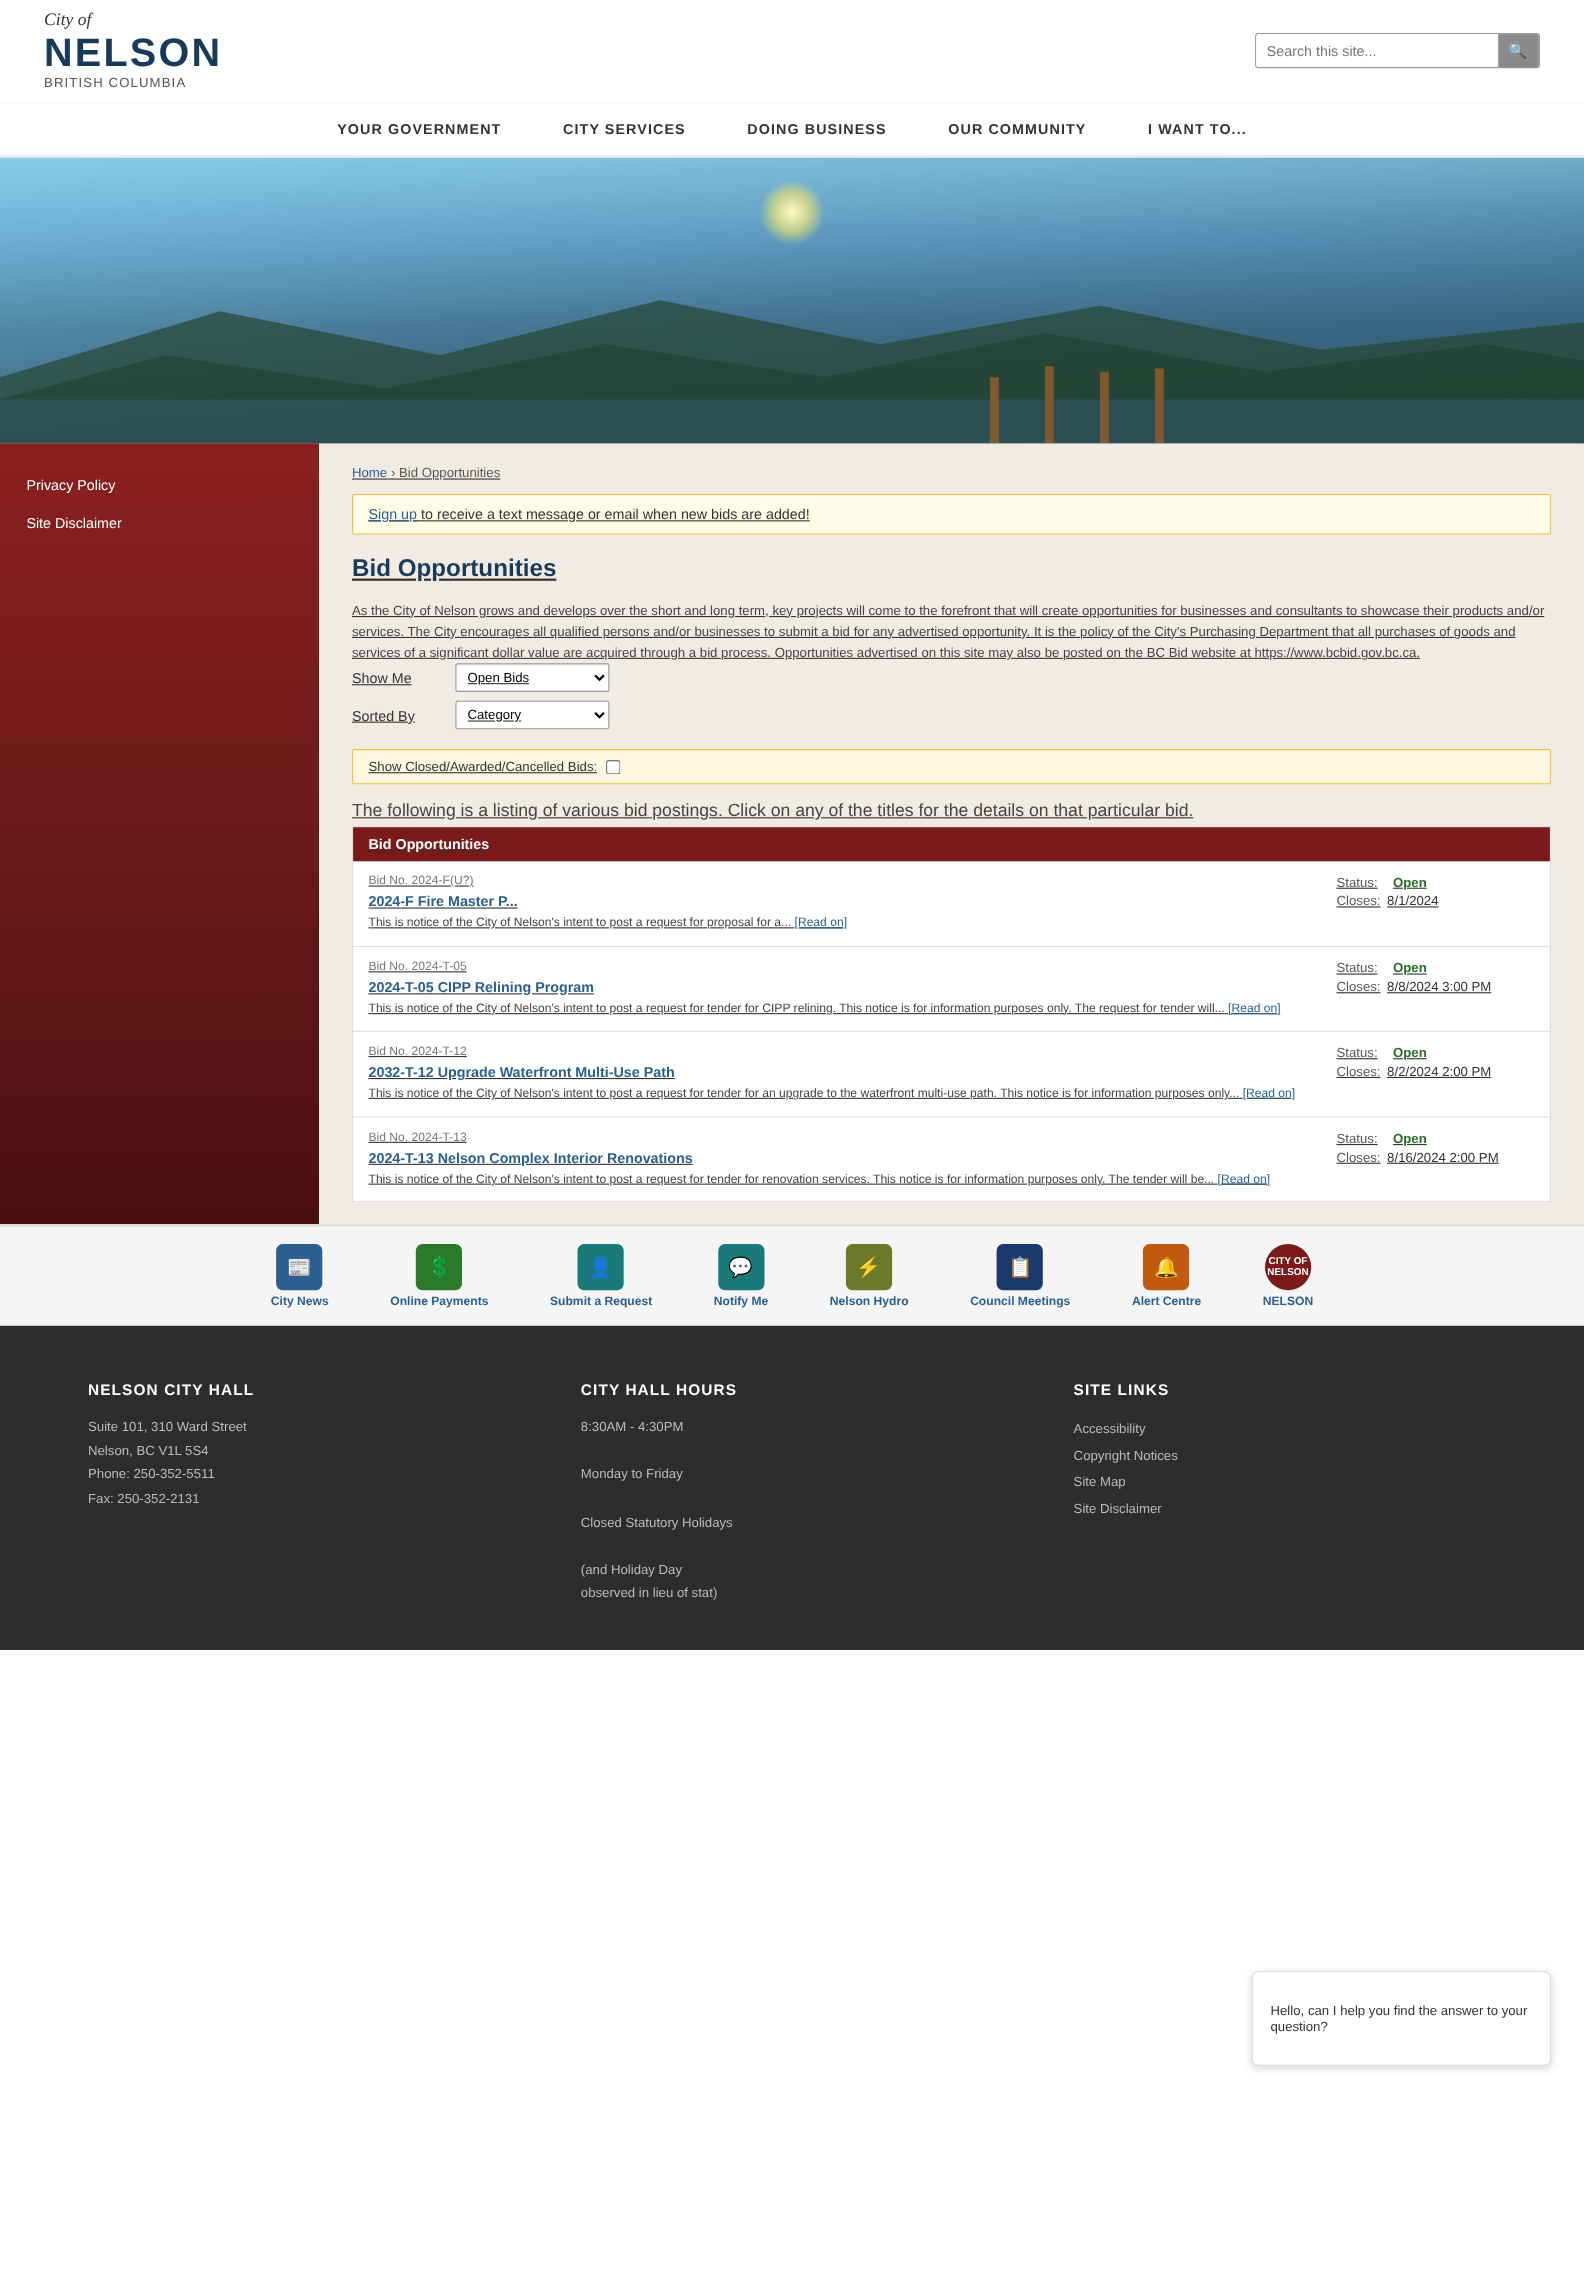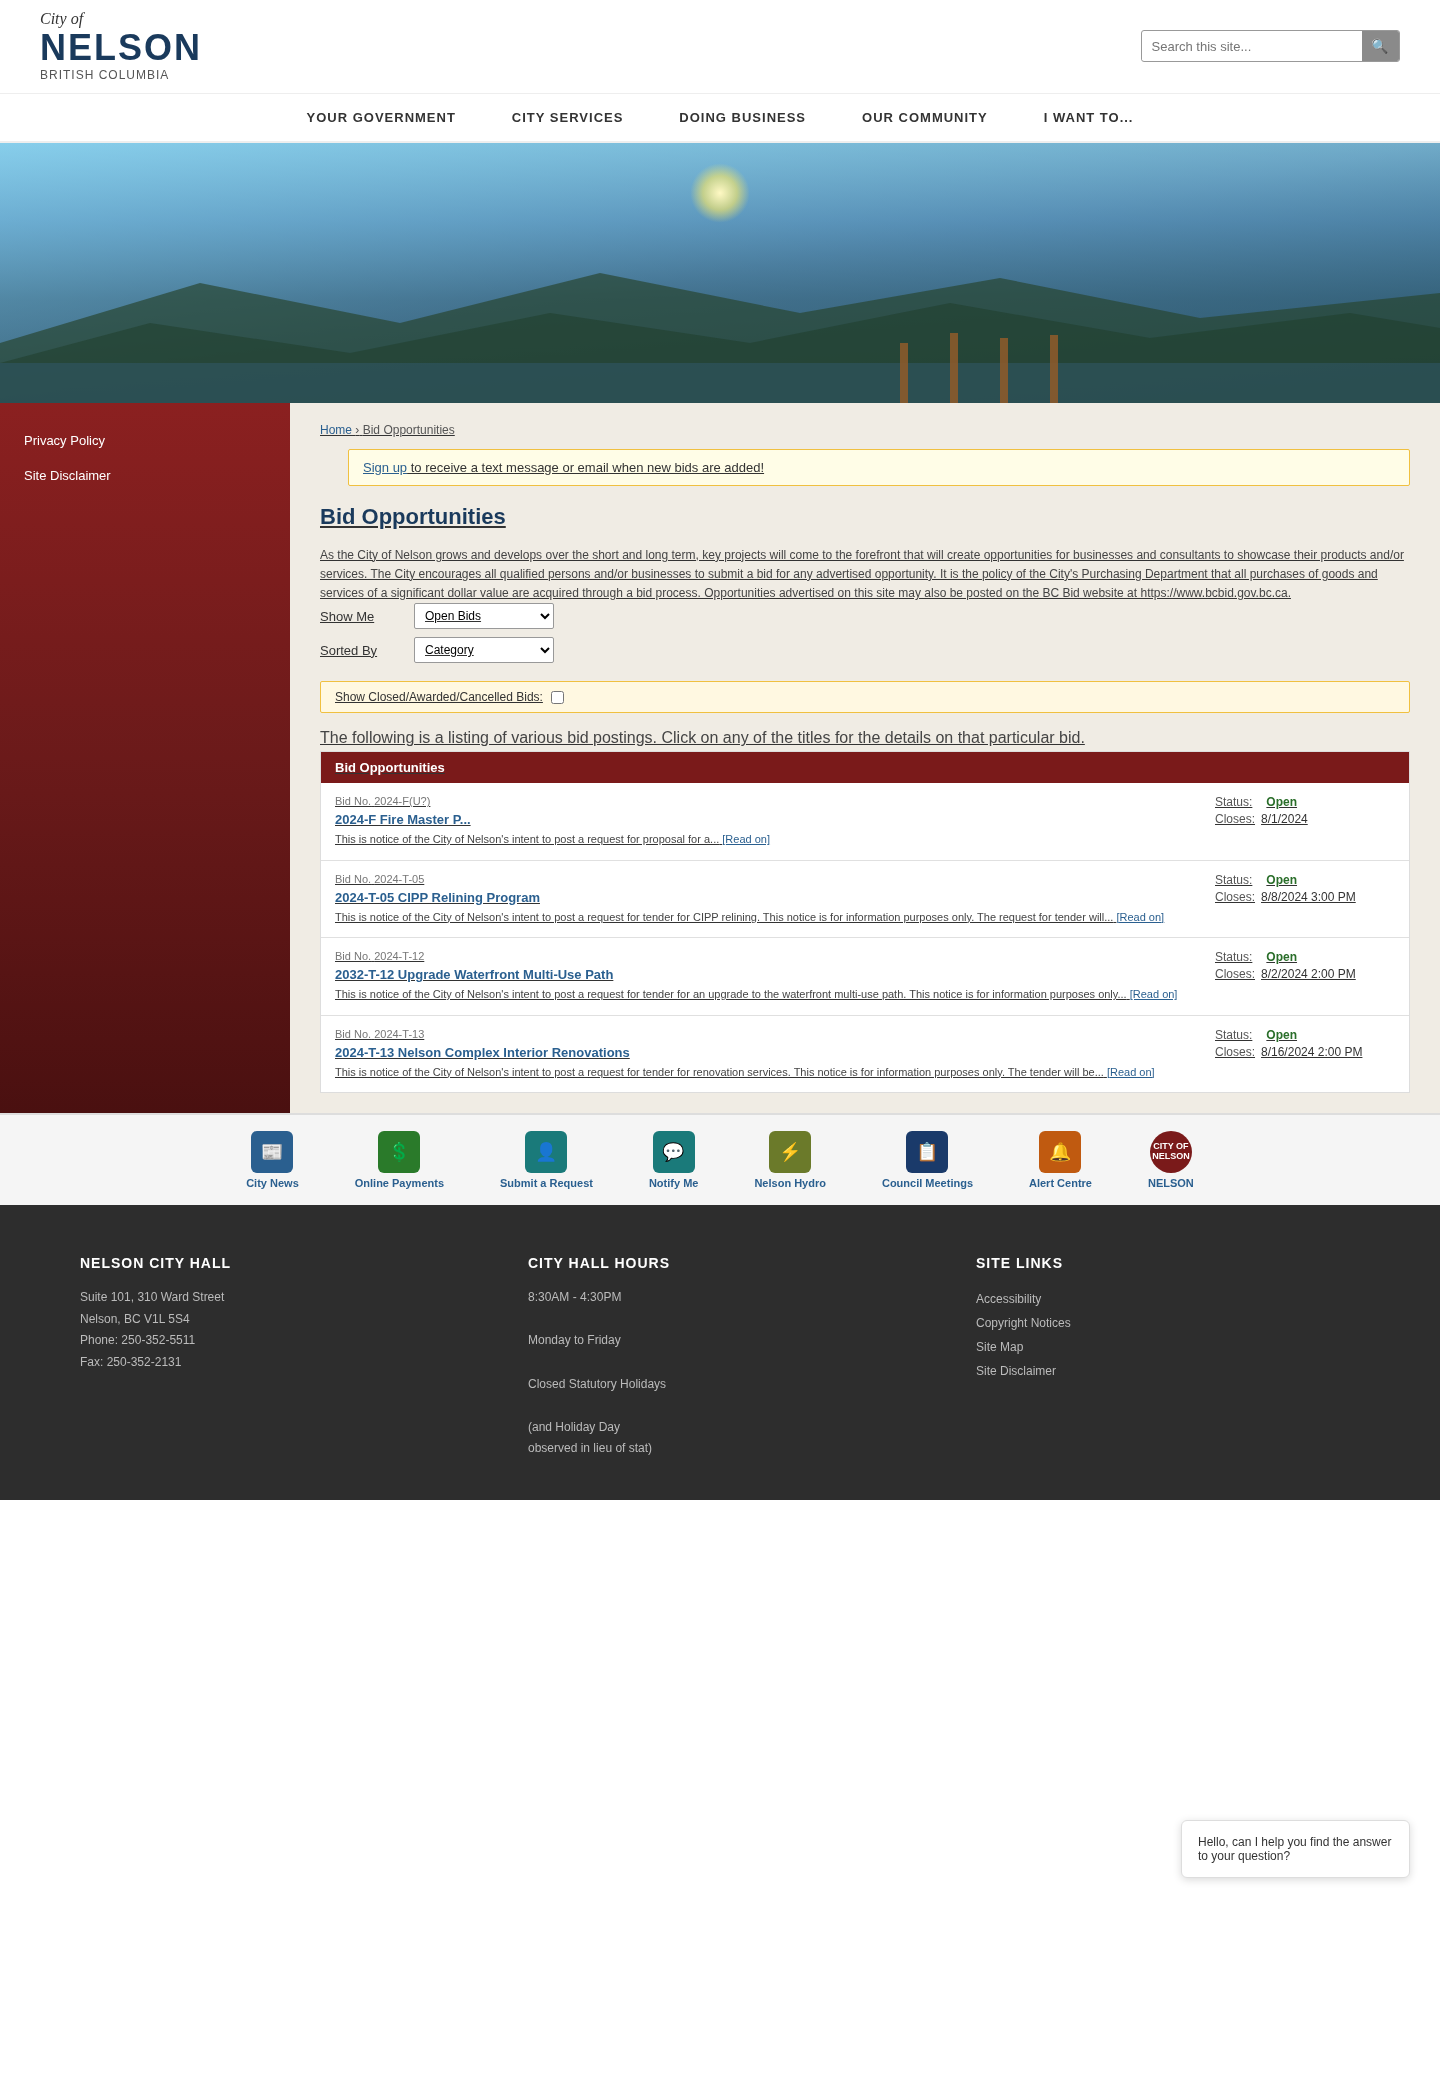--- a/index.html
+++ b/index.html
@@ -158,21 +158,20 @@
     .breadcrumb span { color: #555; }
 
     
     .alert-box {
       background: #fffde7;
       border: 1px solid #f0c040;
       padding: 10px 14px;
       margin-bottom: 18px;
       font-size: 13px;
       border-radius: 2px;
-      margin-left: 28px;
     }
     .alert-box a { color: #2a5f8f; }
 
     
     .page-title {
       font-size: 22px;
       font-weight: bold;
       color: #1a3a5c;
       margin-bottom: 16px;
     }
@@ -285,22 +284,22 @@
     .bid-closes .value { color: #333; }
 
     
     .chatbot {
       position: fixed;
       right: 30px;
       bottom: 200px;
       background: #fff;
       border: 1px solid #ddd;
       border-radius: 6px;
-      padding: 14px 16px;
-      width: 229px;
+      padding: 28px 16px;
+      width: 272px;
       font-size: 12px;
       color: #333;
       box-shadow: 0 2px 8px rgba(0,0,0,0.15);
       z-index: 100;
     }
 
     
     .bottom-nav {
       background: #f5f5f5;
       border-top: 2px solid #ddd;

